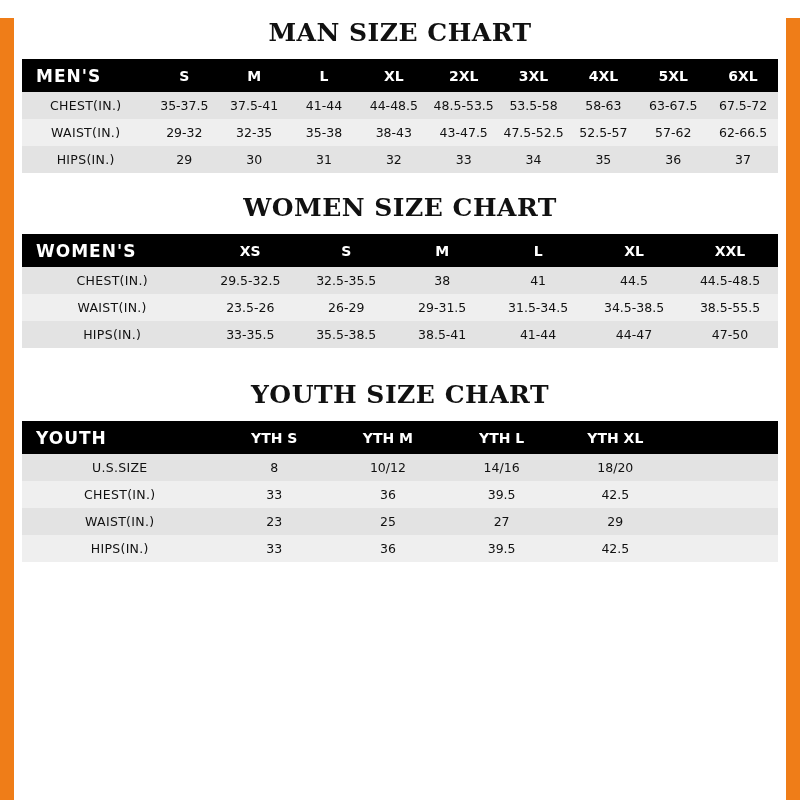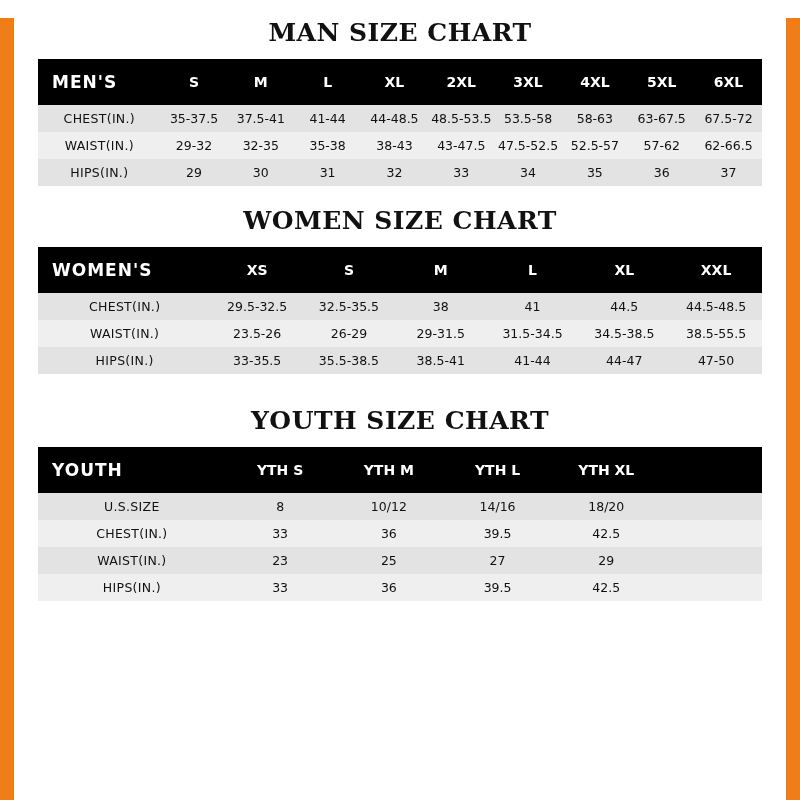--- a/index.html
+++ b/index.html
@@ -32,21 +32,21 @@
   }
   .banner-title {
     font-family: "DejaVu Sans", sans-serif;
     font-weight: bold;
     font-size: 46px;
     letter-spacing: 2px;
     color: #111111;
     line-height: 1;
   }
   .content {
-    padding: 0 24px;
+    padding: 0 8px;
     box-sizing: border-box;
   }
   .section-title {
     text-align: center;
     font-family: "DejaVu Serif", serif;
     font-weight: bold;
     font-size: 25px;
     color: #111111;
     letter-spacing: 0.5px;
   }
@@ -64,21 +64,21 @@
     font-size: 12.5px;
     color: #111111;
     padding: 0;
     height: 27px;
     vertical-align: middle;
     font-family: "DejaVu Sans", sans-serif;
   }
   table.chart thead th {
     background: #000000;
     color: #ffffff;
-    height: 46px;
+    height: 33px;
     font-size: 14px;
     font-weight: bold;
   }
   table.chart thead th.rowhead {
     text-align: left;
     padding-left: 14px;
     font-size: 17px;
     letter-spacing: 1px;
   }
   table.chart tbody td.rowhead {

